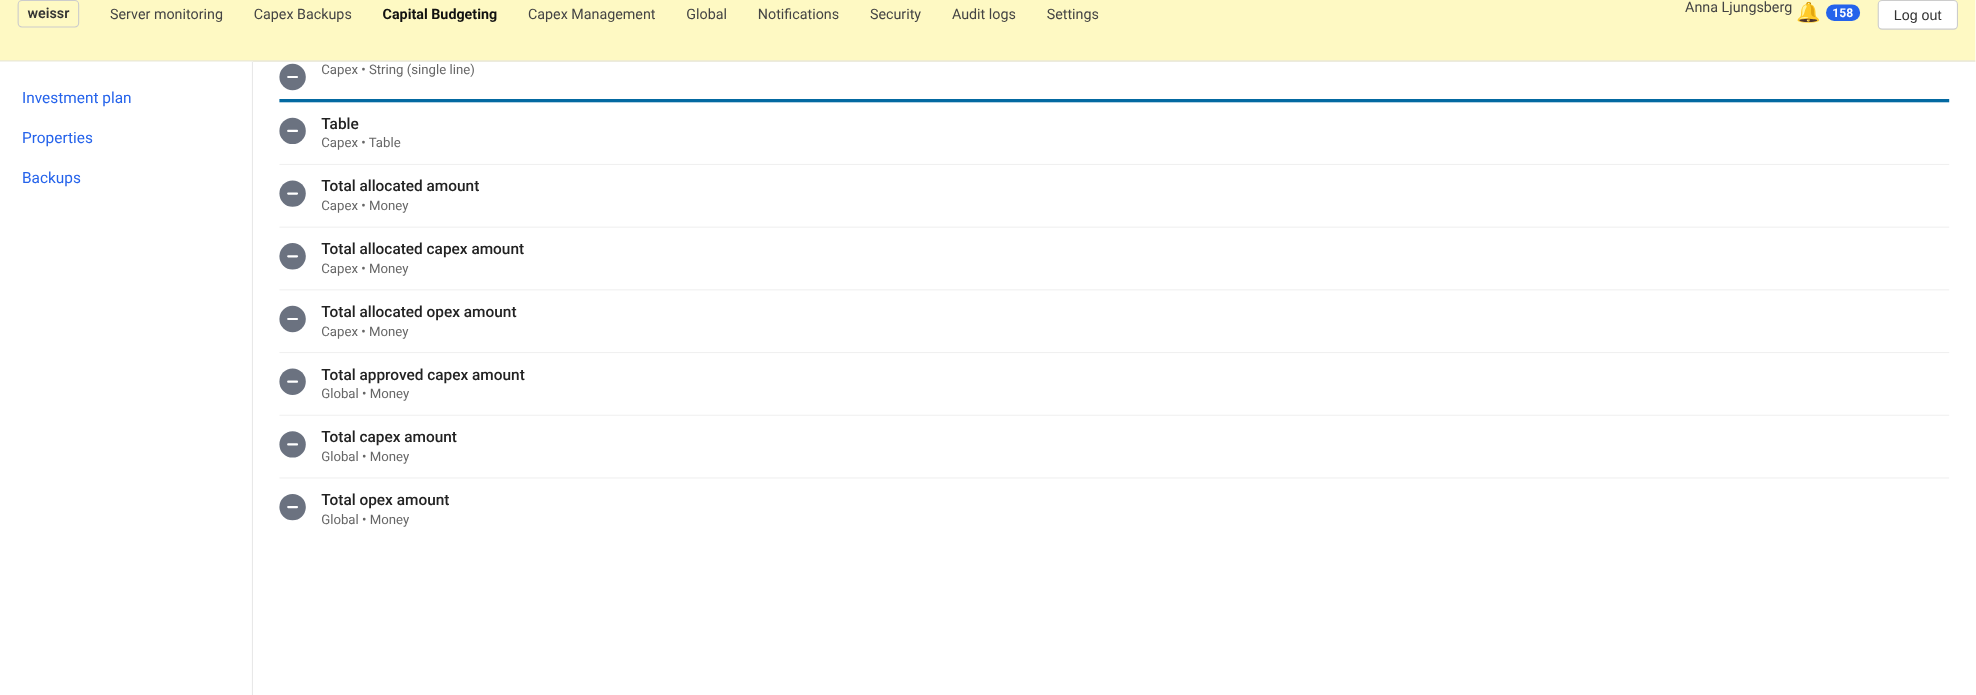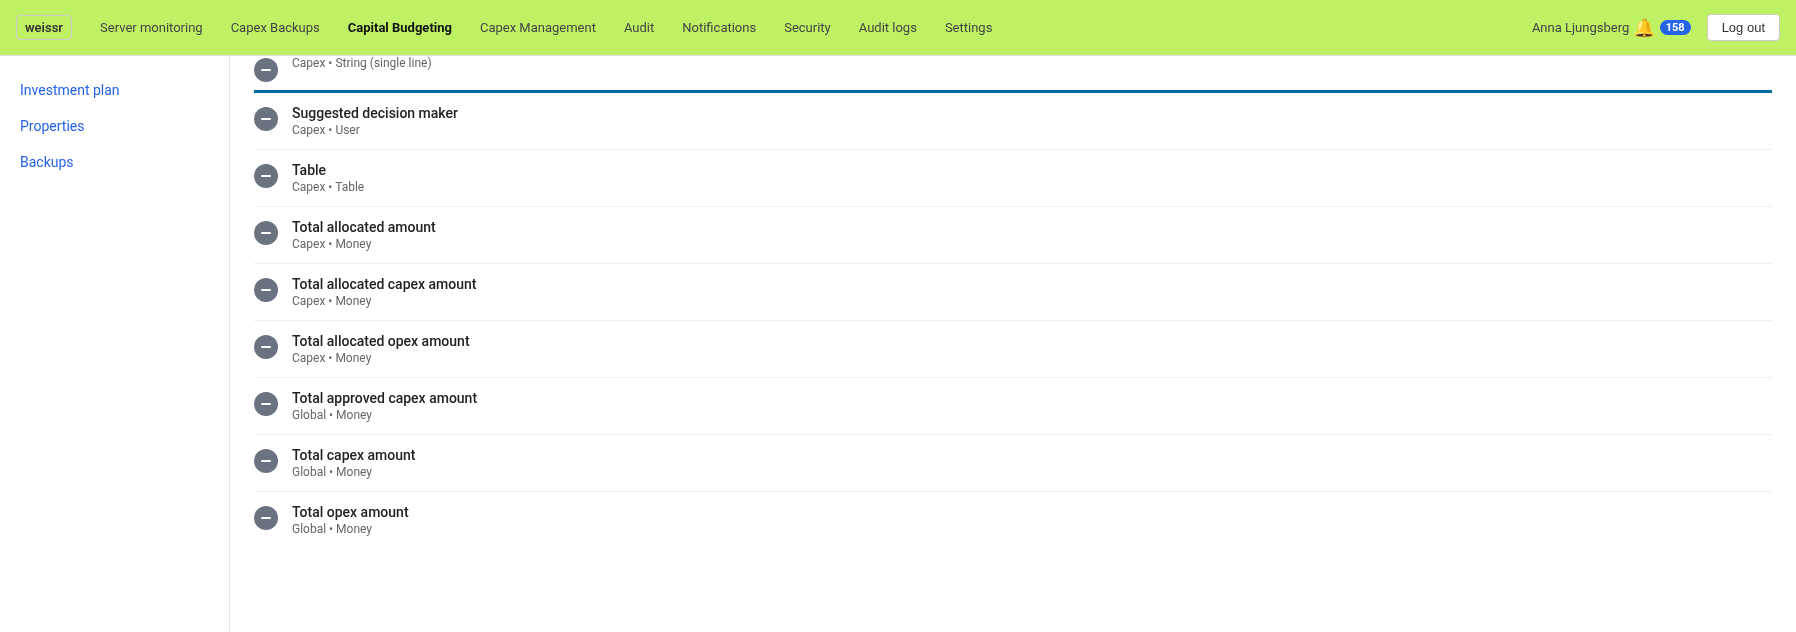--- a/index.html
+++ b/index.html
@@ -1,26 +1,26 @@
 <!DOCTYPE html>
 <html><head>
   <meta charset="utf-8">
   <style>
     * { box-sizing: border-box; margin: 0; padding: 0; }
     body { font-family: -apple-system, BlinkMacSystemFont, 'Segoe UI', Roboto, sans-serif; font-size: 14px; color: #333; background: #fff; height: 632px; overflow: hidden; }
 
     
     .topnav {
       display: flex;
-      align-items: center;
+      align-items: flex-start;
       height: 56px;
       border-bottom: 1px solid #e0e0e0;
       padding: 0 16px;
       gap: 4px;
-      background: #bef264;
+      background: #fef9c3;
     }
     .logo-box {
       border: 1px solid #ccc;
       border-radius: 4px;
       padding: 4px 8px;
       font-size: 13px;
       font-weight: 600;
       color: #333;
       margin-right: 12px;
       white-space: nowrap;
@@ -167,21 +167,21 @@
 </head>
 <body>
 
 <nav class="topnav">
   <div class="logo-box">weissr</div>
 
   <div class="nav-item">Server monitoring</div>
   <div class="nav-item">Capex Backups</div>
   <div class="nav-item active">Capital Budgeting</div>
   <div class="nav-item">Capex Management</div>
-  <div class="nav-item">Audit</div>
+  <div class="nav-item">Global</div>
   <div class="nav-item">Notifications</div>
   <div class="nav-item">Security</div>
   <div class="nav-item">Audit logs</div>
   <div class="nav-item">Settings</div>
 
   <div class="nav-spacer"></div>
 
   <span class="nav-user">Anna Ljungsberg</span>
 
   <div class="nav-bell-wrap">
@@ -202,27 +202,20 @@
 
   <main class="main">
 
     <div class="list-item-partial">
       <div class="toggle-icon"></div>
       <div class="item-content">
         <div class="item-subtitle">Capex • String (single line)</div>
       </div>
     </div>
 
-    <div class="list-item">
-      <div class="toggle-icon"></div>
-      <div class="item-content">
-        <div class="item-title">Suggested decision maker</div>
-        <div class="item-subtitle">Capex • User</div>
-      </div>
-    </div>
 
     <div class="list-item">
       <div class="toggle-icon"></div>
       <div class="item-content">
         <div class="item-title">Table</div>
         <div class="item-subtitle">Capex • Table</div>
       </div>
     </div>
 
     <div class="list-item">

